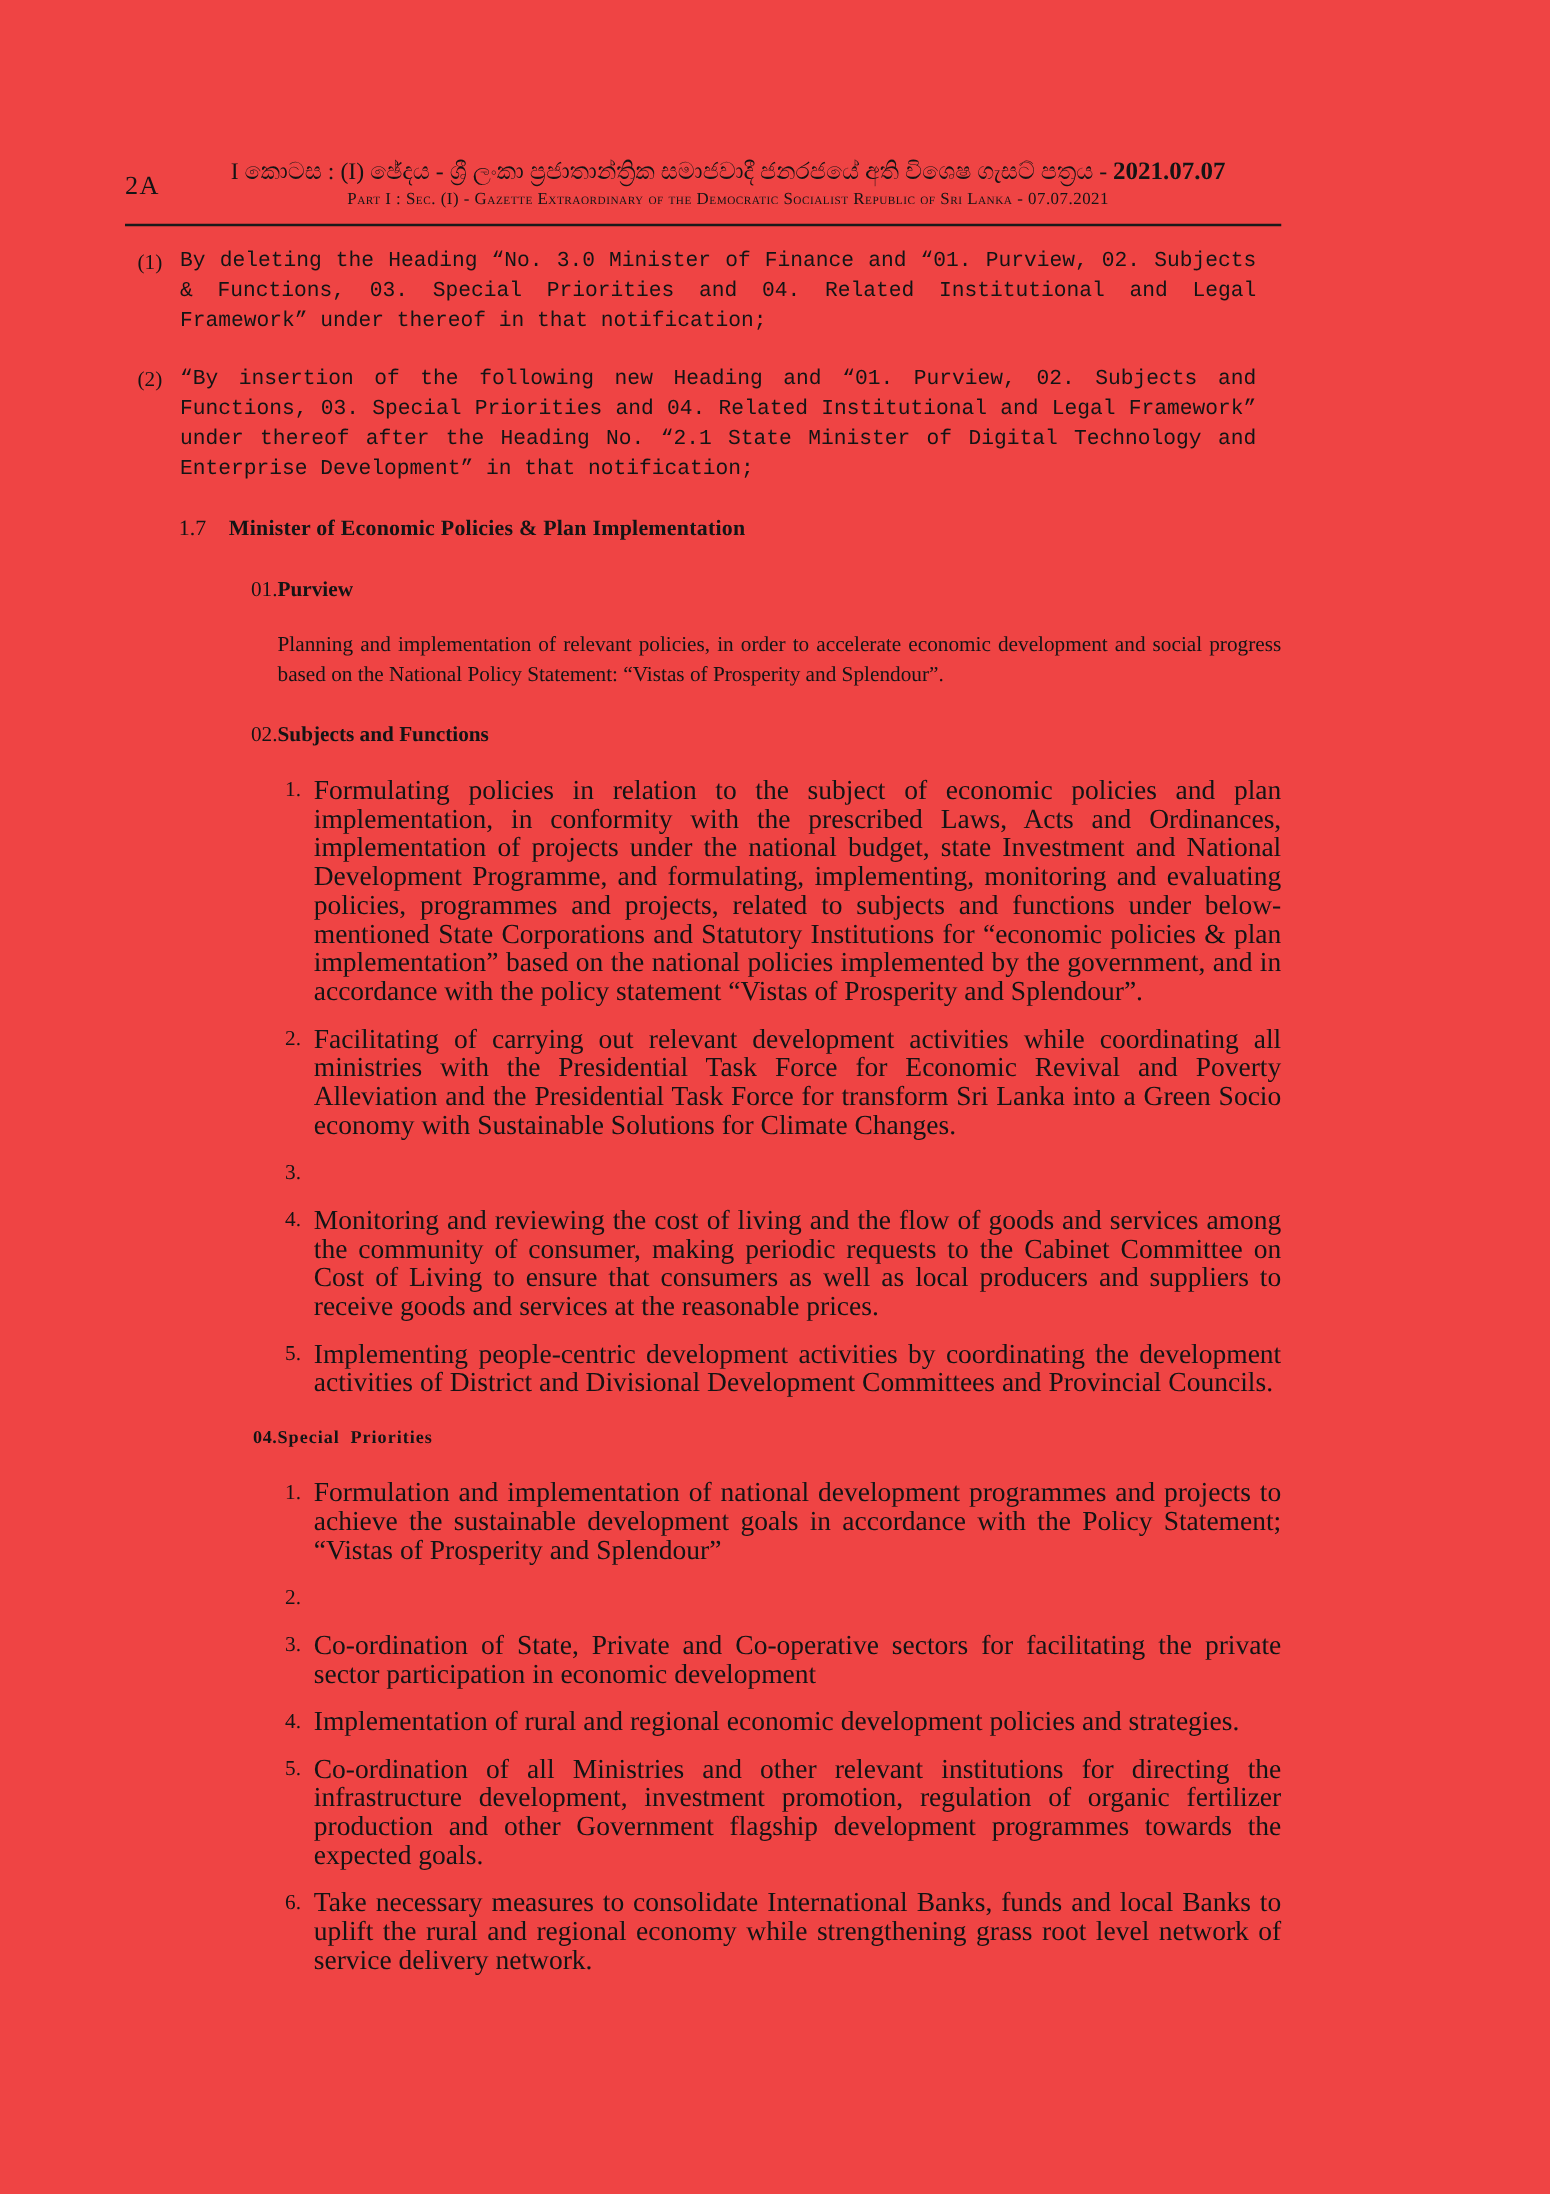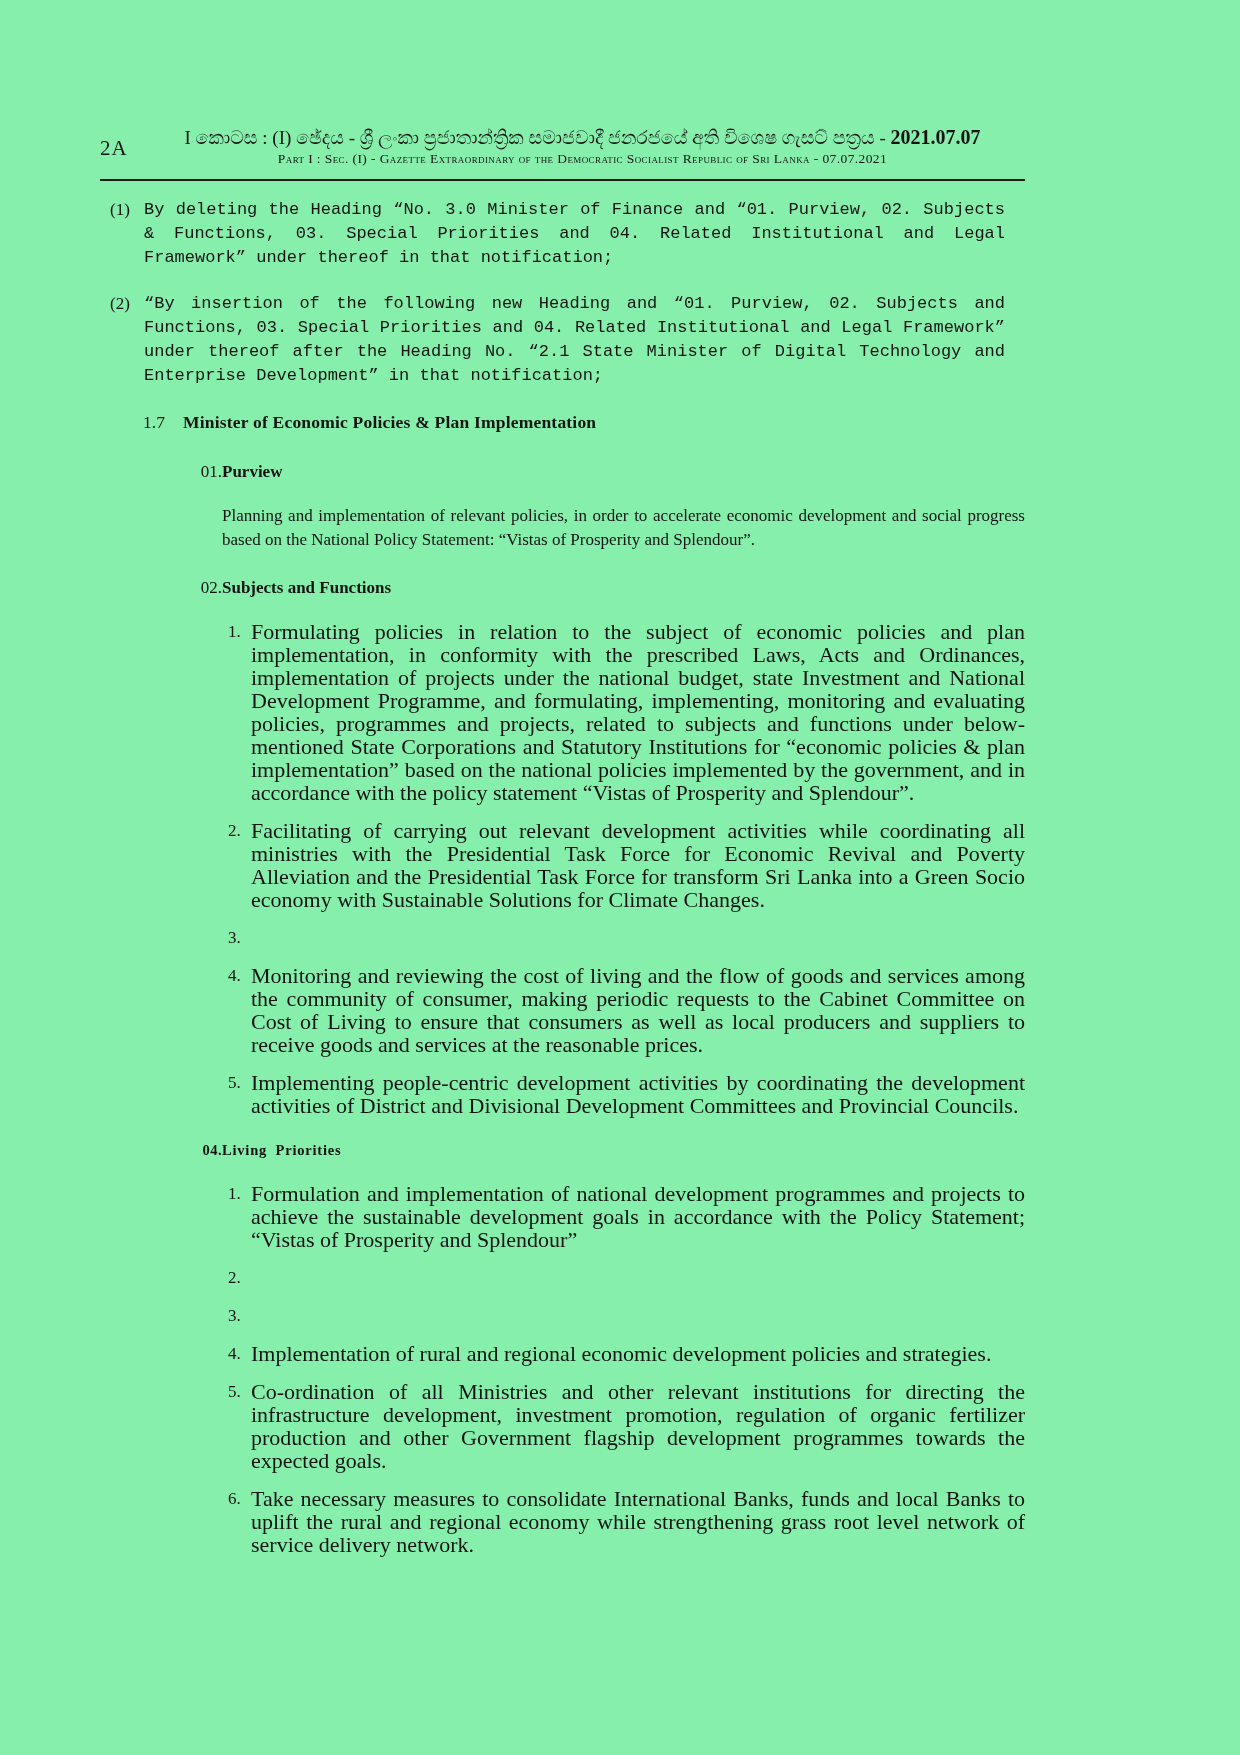--- a/index.html
+++ b/index.html
@@ -3,21 +3,21 @@
 <meta charset="utf-8">
 <style>
   * { margin: 0; padding: 0; box-sizing: border-box; }
   html, body { background: #ffffff; }
   body {
     width: 1240px; height: 1755px;
     font-family: "Liberation Serif", serif;
     color: #141414;
     position: relative;
   }
-  .page { position: absolute; inset: 0; background: #86efac; }
+  .page { position: absolute; inset: 0; background: #ef4444; }
 
   
   .header { position: absolute; top: 126px; left: 100px; width: 925px; }
   .page-num {
     position: absolute; left: 0; top: 10px;
     font-size: 21px; letter-spacing: 1px;
   }
   .header-lines { text-align: center; padding-left: 40px; }
   .sinhala-line { font-size: 19px; white-space: nowrap; }
   .hdr-date { font-weight: bold; font-size: 20px; }
@@ -123,33 +123,34 @@
       <div class="li">
         <span class="li-num">5.</span>
         <div class="li-text">Implementing people-centric development activities by coordinating the development activities of District and Divisional Development Committees and Provincial Councils.</div>
       </div>
     </div>
 
     <div class="spacer-lg"></div>
 
     <div class="sec-head small">
       <span class="sh-num">04.</span>
-      <span class="sh-title">Living Priorities</span>
+      <span class="sh-title">Special Priorities</span>
     </div>
 
     <div class="list">
       <div class="li">
         <span class="li-num">1.</span>
         <div class="li-text">Formulation and implementation of national development programmes and projects to achieve the sustainable development goals in accordance with the Policy Statement; “Vistas of Prosperity and Splendour”</div>
       </div>
       <div class="li">
         <span class="li-num">2.</span>
       </div>
       <div class="li">
         <span class="li-num">3.</span>
+        <div class="li-text">Co-ordination of State, Private and Co-operative sectors for facilitating the private sector participation in economic development</div>
       </div>
       <div class="li">
         <span class="li-num">4.</span>
         <div class="li-text">Implementation of rural and regional economic development policies and strategies.</div>
       </div>
       <div class="li">
         <span class="li-num">5.</span>
         <div class="li-text">Co-ordination of all Ministries and other relevant institutions for directing the infrastructure development, investment promotion, regulation of organic fertilizer production and other Government flagship development programmes towards the expected goals.</div>
       </div>
       <div class="li">

